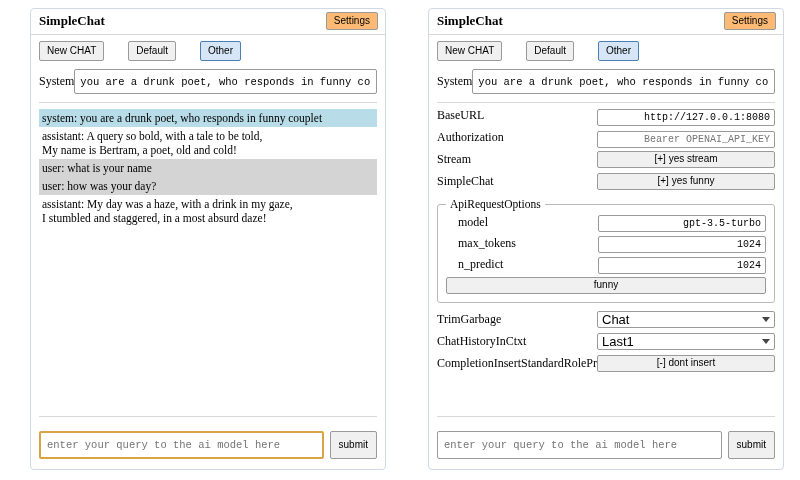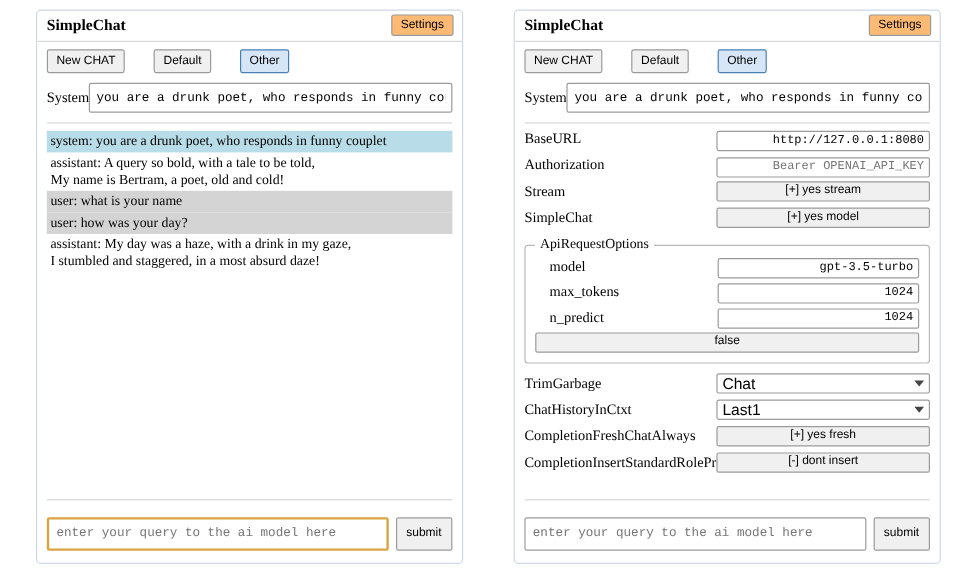--- a/index.html
+++ b/index.html
@@ -346,21 +346,21 @@
       <div class="frow">
         <div class="flabel">Stream</div>
         <div class="fctl">
           <div class="toggle">[+] yes stream</div>
         </div>
       </div>
 
       <div class="frow">
         <div class="flabel">SimpleChat</div>
         <div class="fctl">
-          <div class="toggle">[+] yes model</div>
+          <div class="toggle">[+] yes funny</div>
         </div>
       </div>
 
       <fieldset class="group">
         <legend>ApiRequestOptions</legend>
 
         <div class="frow">
           <div class="flabel">model</div>
           <div class="fctl">
             <input class="txtinput" type="text" value="gpt-3.5-turbo" style="">
@@ -377,21 +377,21 @@
 
         <div class="frow">
           <div class="flabel">n_predict</div>
           <div class="fctl">
             <input class="txtinput" type="text" value="1024" style="">
           </div>
         </div>
 
         <div class="frow">
           <div class="fctl">
-            <div class="toggle">false</div>
+            <div class="toggle">funny</div>
           </div>
         </div>
       </fieldset>
 
       <div class="frow">
         <div class="flabel">TrimGarbage</div>
         <div class="fctl">
           <div class="selectbox">
             <span>Chat</span>
             <span class="arrow"></span>
@@ -402,26 +402,20 @@
       <div class="frow">
         <div class="flabel">ChatHistoryInCtxt</div>
         <div class="fctl">
           <div class="selectbox">
             <span>Last1</span>
             <span class="arrow"></span>
           </div>
         </div>
       </div>
 
-      <div class="frow">
-        <div class="flabel">CompletionFreshChatAlways</div>
-        <div class="fctl">
-          <div class="toggle">[+] yes fresh</div>
-        </div>
-      </div>
 
       <div class="frow">
         <div class="flabel">CompletionInsertStandardRolePrefix</div>
         <div class="fctl">
           <div class="toggle">[-] dont insert</div>
         </div>
       </div>
     </div>
 
     <div class="composer-top-line"></div>

